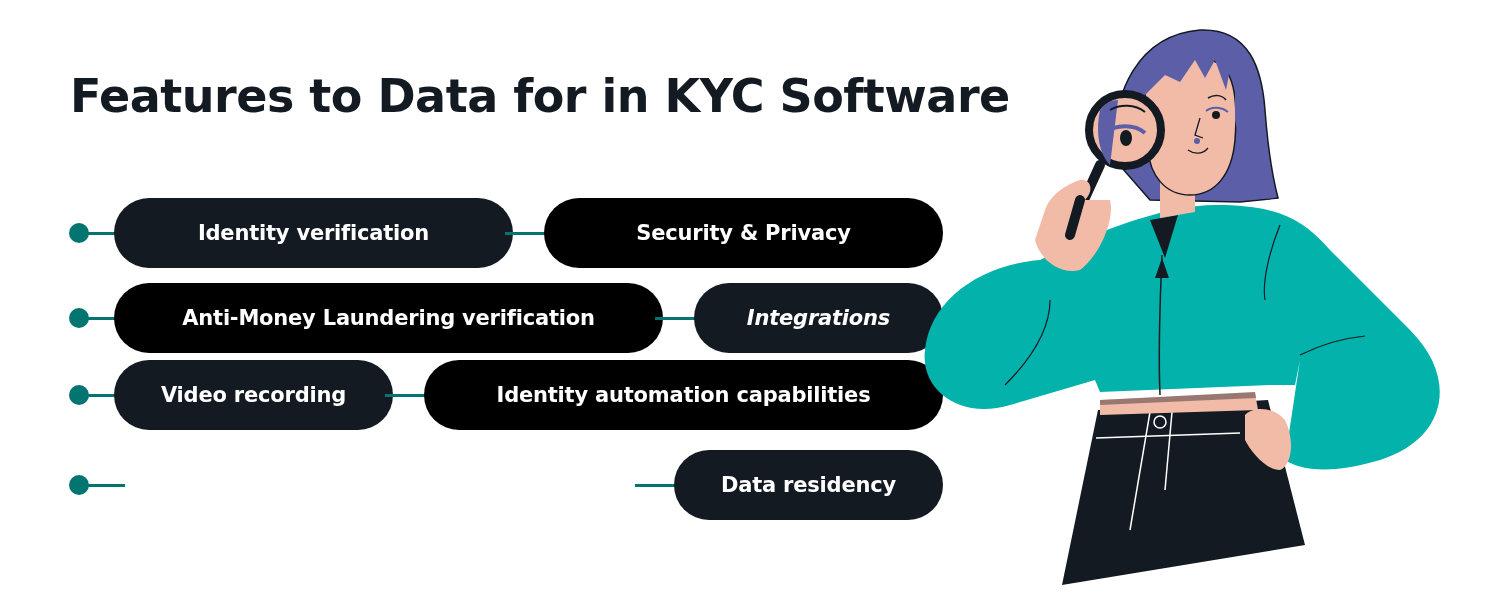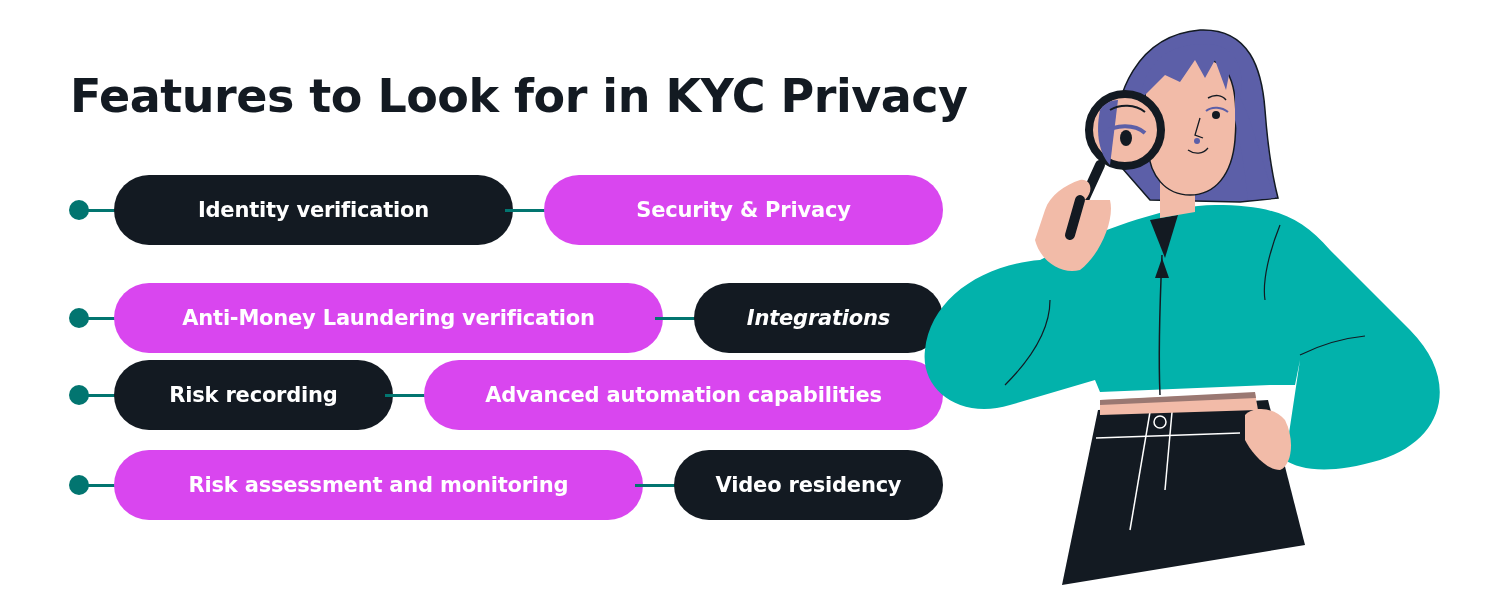--- a/index.html
+++ b/index.html
@@ -13,58 +13,57 @@
   .row { position: absolute; left: 0; width: 960px; height: 70px; }
   .dot { position: absolute; left: 69px; top: 25px; width: 20px; height: 20px; border-radius: 50%; background: #027570; }
   .line { position: absolute; height: 3px; background: #027570; top: 34px; }
   .pill {
     position: absolute; top: 0; height: 70px; border-radius: 35px;
     display: flex; align-items: center; justify-content: center;
     color: #ffffff; font-weight: 700; font-size: 21px; letter-spacing: -0.2px;
     font-family: "DejaVu Sans", sans-serif; white-space: nowrap; box-sizing: border-box;
   }
   .pill.dark { background: #131a22; }
-  .pill.teal { background: #d946ef; }
+  .pill.teal { background: #000000; }
   .illus { position: absolute; left: 900px; top: 0; width: 600px; height: 615px; }
 </style>
 </head>
 <body>
 
-<h1 class="title">Features to Look for in KYC Privacy</h1>
+<h1 class="title">Features to Data for in KYC Software</h1>
 
-<div class="row" style="top:175px;padding-left:26px;">
+<div class="row" style="top:198px;padding-left:26px;">
   <div class="dot"></div>
   <div class="line" style="left:85px;width:40px;"></div>
   <div class="pill dark" style="left:114px;width:399px;">Identity verification</div>
   <div class="line" style="left:505px;width:48px;"></div>
   <div class="pill teal" style="left:544px;width:399px;">Security &amp; Privacy</div>
 </div>
 
 <div class="row" style="top:270px;margin-top:13px;">
   <div class="dot"></div>
   <div class="line" style="left:85px;width:40px;"></div>
   <div class="pill teal" style="left:114px;width:549px;">Anti-Money Laundering verification</div>
   <div class="line" style="left:655px;width:48px;"></div>
   <div class="pill dark" style="left:694px;width:249px;font-style:italic;">Integrations</div>
 </div>
 
 <div class="row" style="top:360px;">
   <div class="dot"></div>
   <div class="line" style="left:85px;width:40px;"></div>
-  <div class="pill dark" style="left:114px;width:279px;">Risk recording</div>
+  <div class="pill dark" style="left:114px;width:279px;">Video recording</div>
   <div class="line" style="left:385px;width:48px;"></div>
-  <div class="pill teal" style="left:424px;width:519px;">Advanced automation capabilities</div>
+  <div class="pill teal" style="left:424px;width:519px;">Identity automation capabilities</div>
 </div>
 
 <div class="row" style="top:450px;">
   <div class="dot"></div>
   <div class="line" style="left:85px;width:40px;"></div>
-  <div class="pill teal" style="left:114px;width:529px;">Risk assessment and monitoring</div>
   <div class="line" style="left:635px;width:48px;"></div>
-  <div class="pill dark" style="left:674px;width:269px;">Video residency</div>
+  <div class="pill dark" style="left:674px;width:269px;">Data residency</div>
 </div>
 
 <svg class="illus" viewBox="900 0 600 615">
 
   <path d="M1115 160 C1110 90 1140 35 1200 30 C1250 28 1262 70 1265 110 C1268 150 1272 175 1278 198 L1240 202 L1150 200 Z" fill="#5c5fa8" stroke="#131a22" stroke-width="1.5"></path>
 
   <path d="M1098 410 L1268 400 L1305 545 L1062 585 Z" fill="#131a22"></path>
   <line x1="1096" y1="438" x2="1240" y2="433" stroke="#fff" stroke-width="1.5"></line>
   <line x1="1150" y1="412" x2="1130" y2="530" stroke="#fff" stroke-width="1.5"></line>
   <line x1="1172" y1="412" x2="1165" y2="490" stroke="#fff" stroke-width="1.5"></line>

